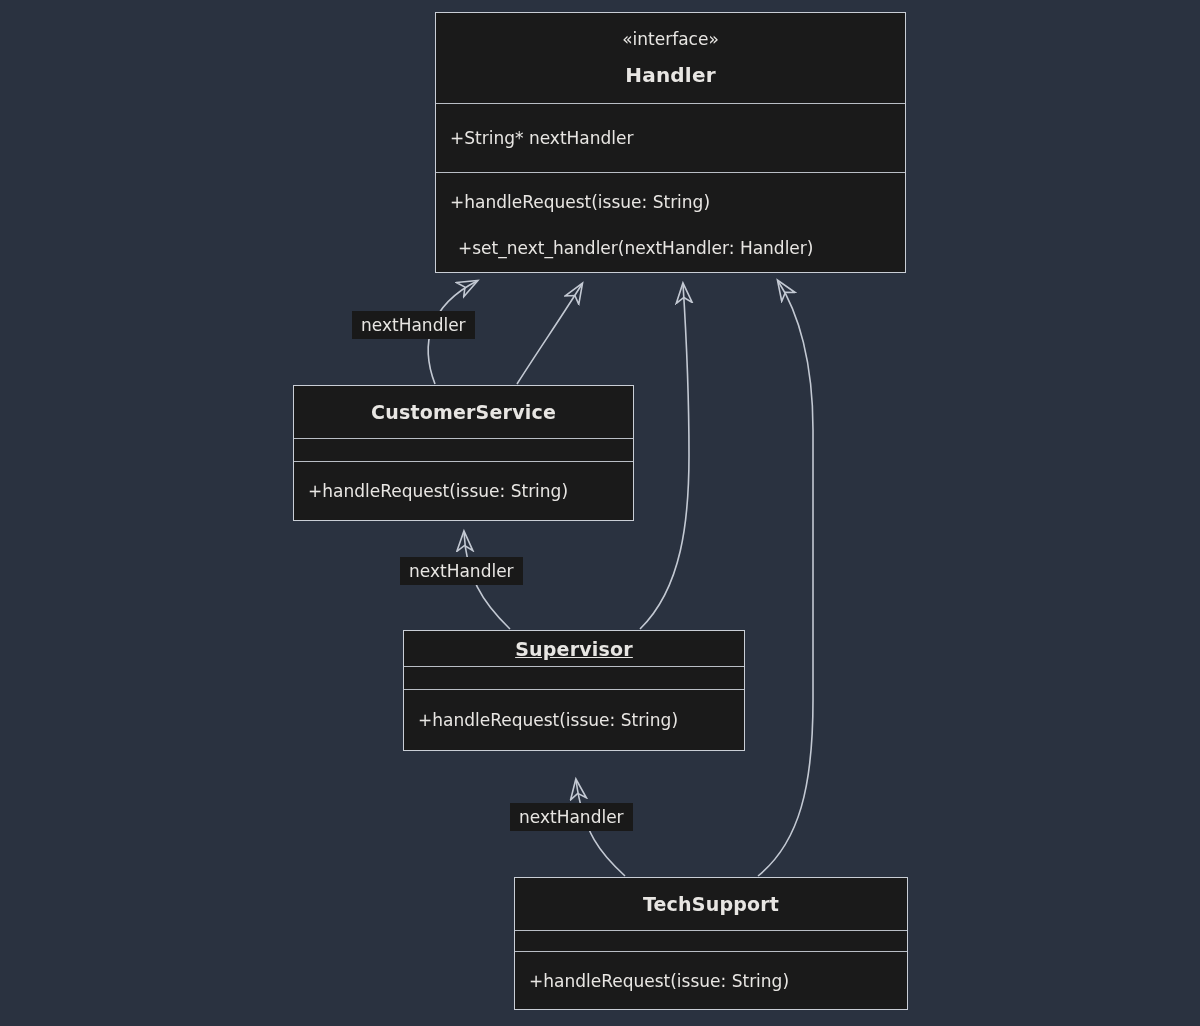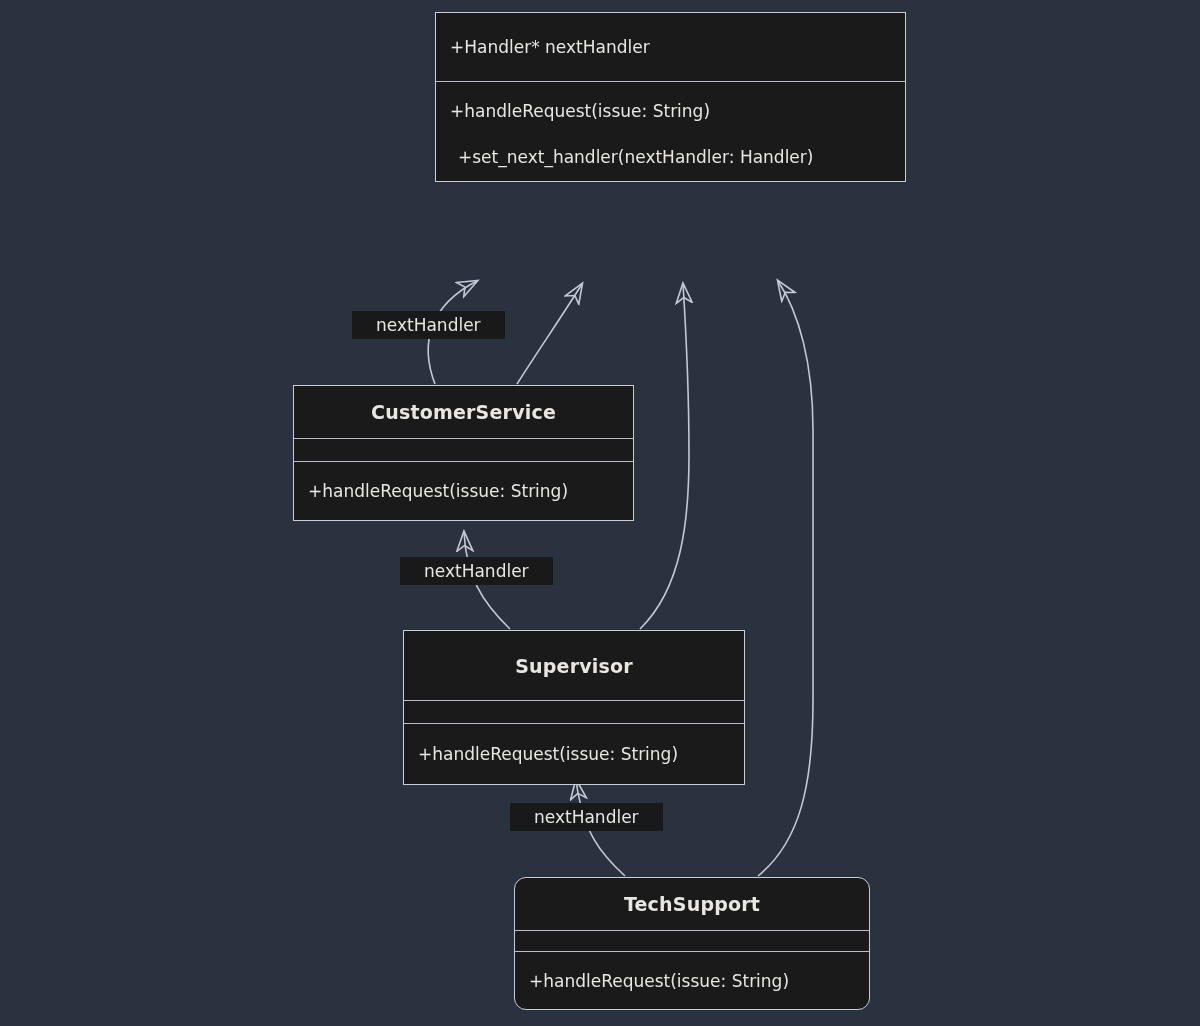--- a/index.html
+++ b/index.html
@@ -43,21 +43,21 @@
     padding:0 14px;
     font-size:17px;
     white-space:nowrap;
   }
   .edge-label{
     position:absolute;
     background:#191919;
     color:var(--text);
     font-size:17px;
     line-height:22px;
-    padding:3px 24px;
+    padding:3px 9px;
     white-space:nowrap;
   }
 </style>
 </head>
 <body>
 
 <div class="canvas">
 
   <svg class="edges" viewBox="0 0 1200 1026">
     <defs>
@@ -67,50 +67,54 @@
     </defs>
     <path d="M 435,384 C 420,345 428,306 477,281" marker-end="url(#vee)"></path>
     <path d="M 517,384 C 540,348 564,313 582,284" marker-end="url(#vee)"></path>
     <path d="M 640,629 C 682,588 689,520 689,455 C 689,385 686,331 683,284" marker-end="url(#vee)"></path>
     <path d="M 758,876 C 800,842 813,785 813,700 L 813,430 C 813,363 799,313 778,281" marker-end="url(#vee)"></path>
     <path d="M 510,629 C 482,602 466,576 464,532" marker-end="url(#vee)"></path>
     <path d="M 625,876 C 601,854 583,833 576,780" marker-end="url(#vee)"></path>
   </svg>
 
   <div class="uml-class" style="left:435px;top:12px;width:471px;">
+    <div class="cls-title" style="height:91px;">
+      <div class="stereotype">«interface»</div>
+      <div class="cls-name" style="font-size:20px;">Handler</div>
+    </div>
     <div class="cls-attrs">
-      <div class="member" style="height:68px;">+Handler* nextHandler</div>
+      <div class="member" style="height:68px;">+String* nextHandler</div>
     </div>
     <div class="cls-methods">
       <div class="member" style="height:51px;padding-top:6px;">+handleRequest(issue: String)</div>
       <div class="member" style="height:48px;margin-left:8px;">+set_next_handler(nextHandler: Handler)</div>
     </div>
   </div>
 
   <div class="uml-class" style="left:293px;top:385px;width:341px;">
     <div class="cls-title" style="height:53px;">
       <div class="cls-name">CustomerService</div>
     </div>
     <div class="cls-attrs" style="height:23px;"></div>
     <div class="cls-methods">
       <div class="member" style="height:58px;">+handleRequest(issue: String)</div>
     </div>
   </div>
 
   <div class="uml-class" style="left:403px;top:630px;width:342px;">
-    <div class="cls-title" style="height:70px;">
+    <div class="cls-title" style="height:36px;text-decoration:underline;">
       <div class="cls-name">Supervisor</div>
     </div>
     <div class="cls-attrs" style="height:23px;"></div>
     <div class="cls-methods">
       <div class="member" style="height:60px;">+handleRequest(issue: String)</div>
     </div>
   </div>
 
-  <div class="uml-class" style="left:514px;top:877px;width:356px;border-radius:12px;">
+  <div class="uml-class" style="left:514px;top:877px;width:394px;">
     <div class="cls-title" style="height:53px;">
       <div class="cls-name">TechSupport</div>
     </div>
     <div class="cls-attrs" style="height:21px;"></div>
     <div class="cls-methods">
       <div class="member" style="height:57px;">+handleRequest(issue: String)</div>
     </div>
   </div>
 
   <div class="edge-label" style="left:352px;top:311px;">nextHandler</div>

